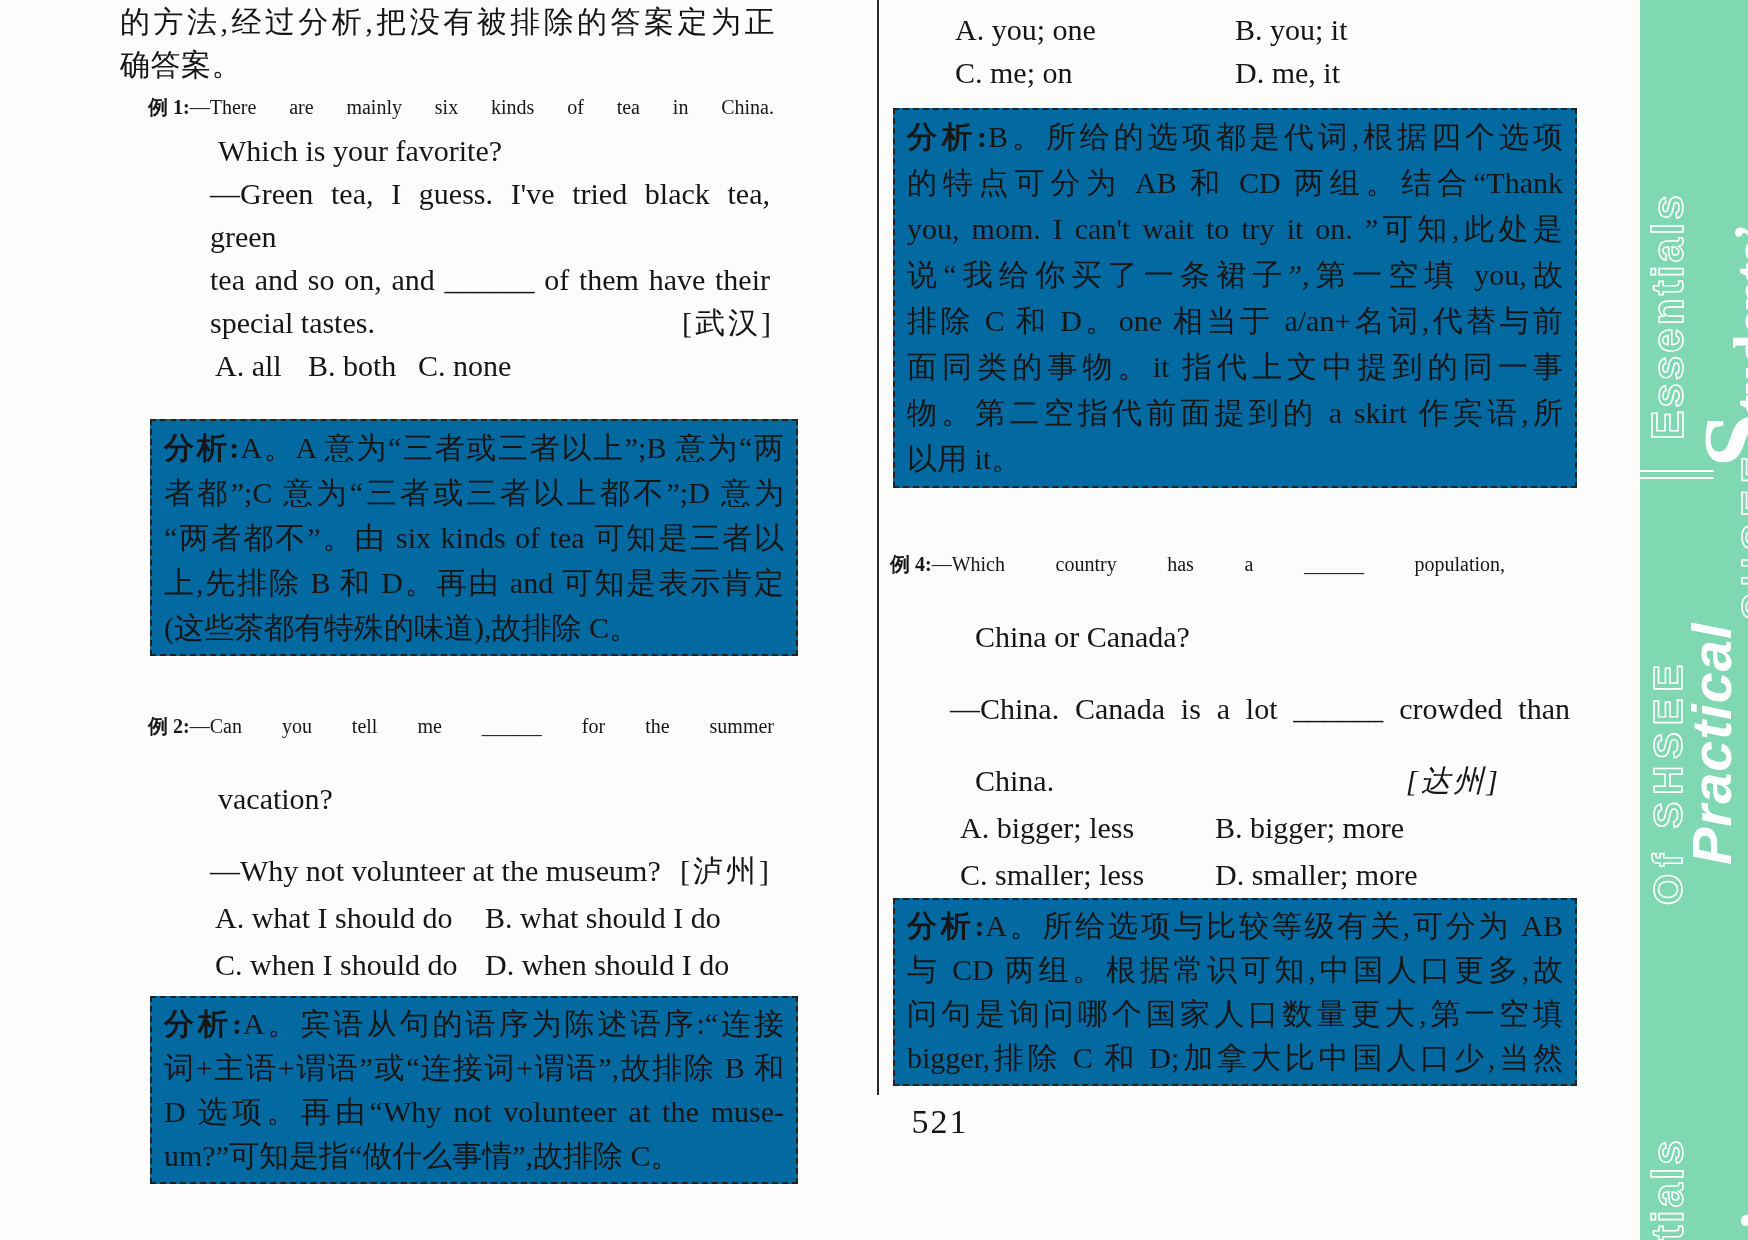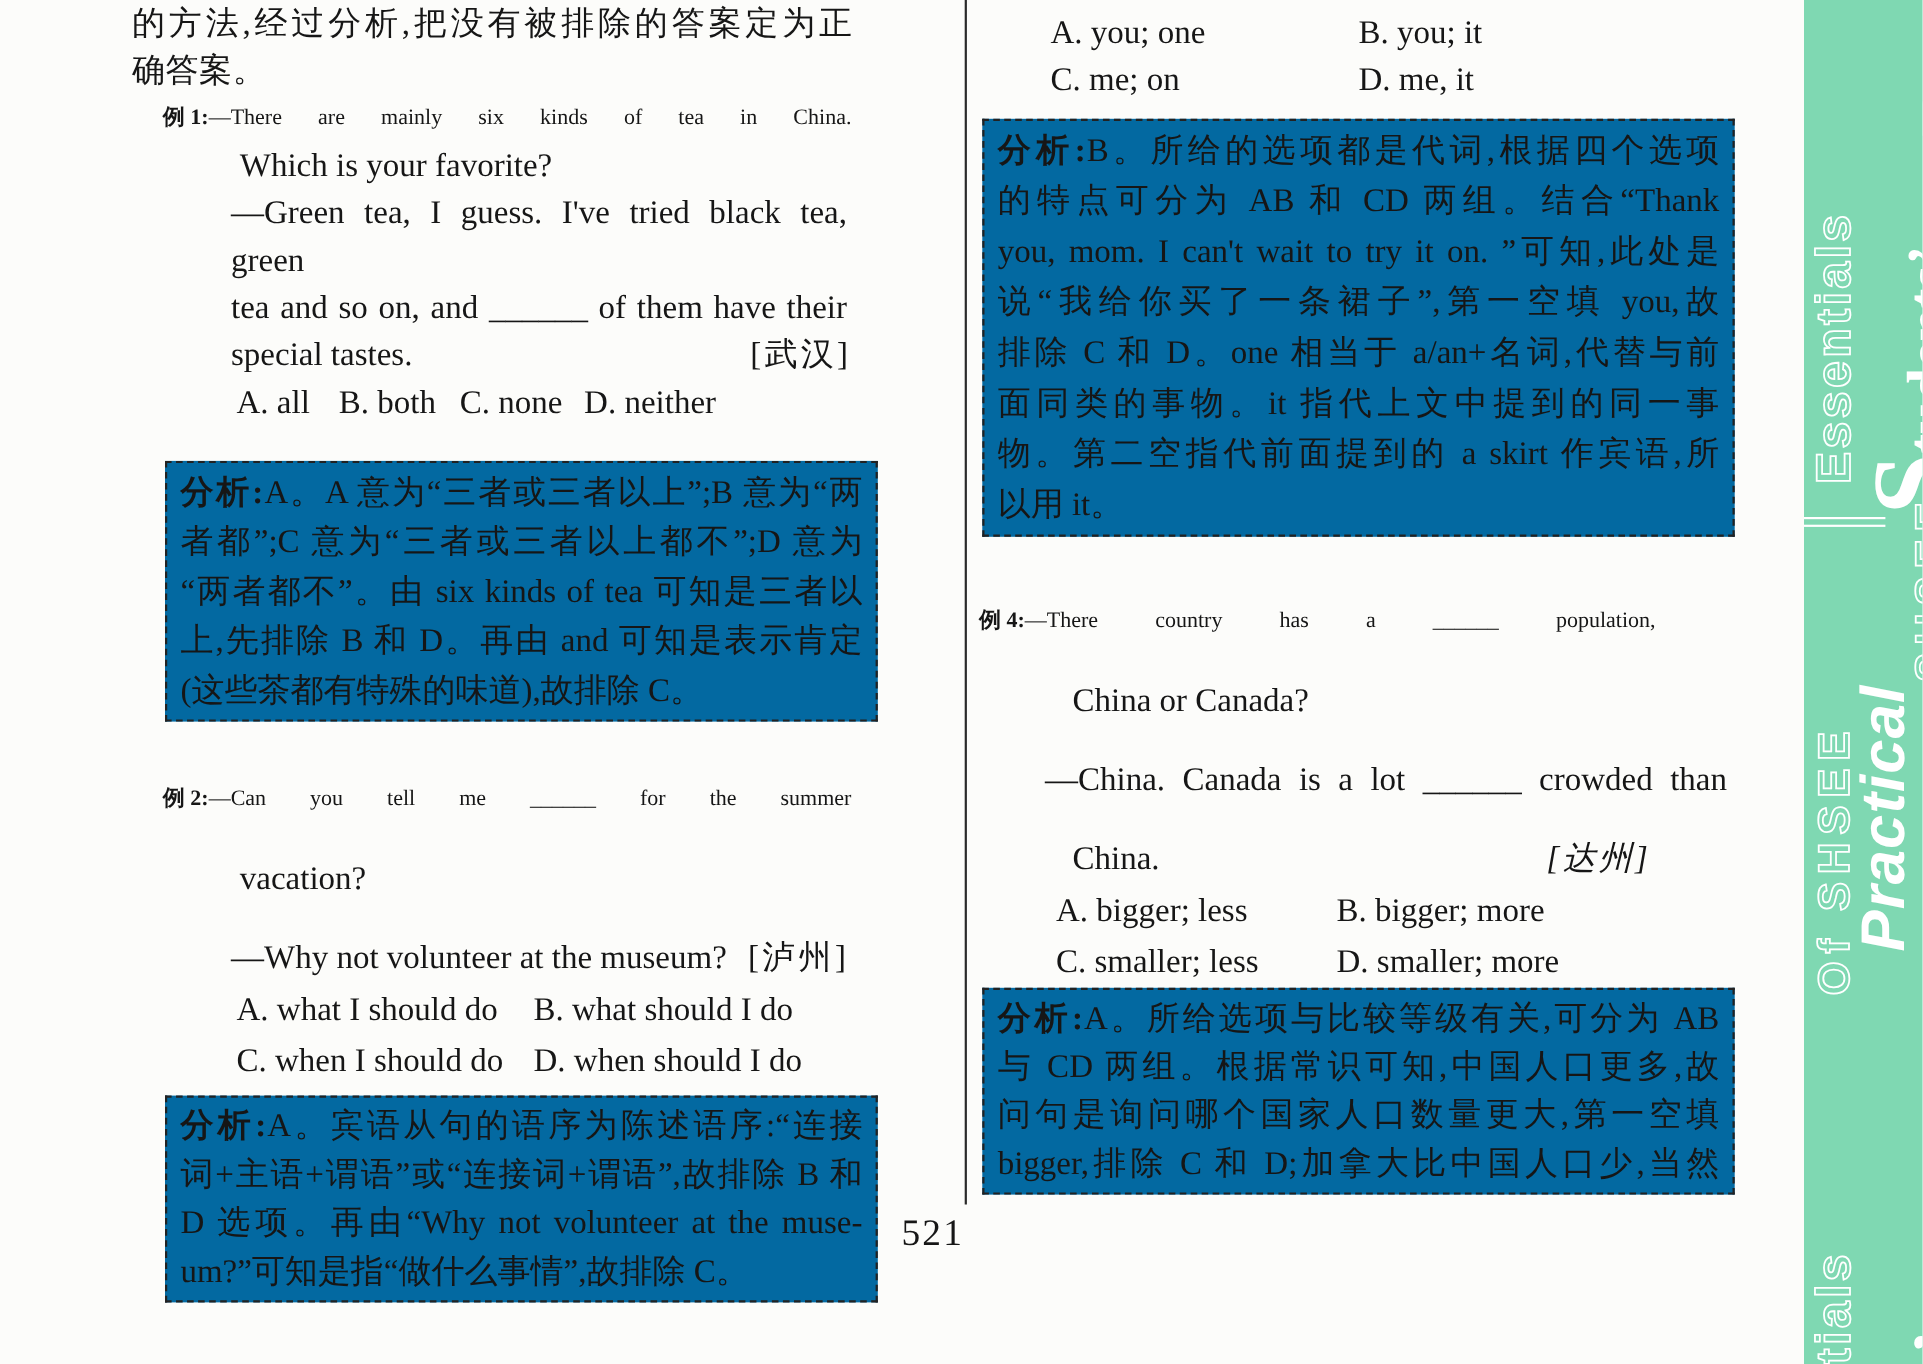--- a/index.html
+++ b/index.html
@@ -42,21 +42,21 @@
   .abox { border:2.5px dashed #222; padding:4px 12px; background:#0369a1; }
   .abox-l { margin-left:30px; width:648px; }
   .abox-r { margin-left:13px; width:684px; }
   .aline { font-size:30px; line-height:45px; text-align:justify; text-align-last:justify; }
   .aline.last { text-align-last:left; }
   .b2 .aline, .b4 .aline { line-height:44px; }
   .b3 .aline { line-height:46px; }
   .alabel { font-weight:700; letter-spacing:1px; }
 
   .divider { position:absolute; left:877px; top:0; width:2px; height:1095px; background:#2a2a2a; }
-  .pagenum { position:absolute; left:803px; top:1103px; width:90px;
+  .pagenum { position:absolute; left:895px; top:1103px; width:90px;
              text-align:center; font-size:34px; letter-spacing:2px; }
 
   
   .sidebar { position:absolute; left:1640px; top:0; width:108px; height:1240px;
              background:#7fd8b2; overflow:hidden;
              font-family:"Liberation Sans", sans-serif; }
   .v { position:absolute; transform-origin:0 0; transform:rotate(-90deg);
        white-space:nowrap; color:#fff; line-height:1; }
   .ol { color:#fff; -webkit-text-fill-color:transparent; -webkit-text-stroke:1.6px #fff; }
   .t-ess  { left:6px;  top:440px;  font-size:44px; font-weight:700; letter-spacing:3px; }
@@ -92,21 +92,20 @@
     <div class="line ind90 jl w560">—Green tea, I guess. I've tried black tea, green</div>
     <div class="line ind90 jl w560">tea and so on, and ______ of them have their</div>
     <div class="line rel">
       <span>special tastes.</span>
       <span class="src">[武汉]</span>
     </div>
     <div class="opts g1">
       <span>A. all</span>
       <span>B. both</span>
       <span>C. none</span>
-      <span>D. neither</span>
     </div>
 
     <div class="abox abox-l b1" style="margin-top:32px">
       <div class="aline">
         <b class="alabel">分析:</b><span>A。A 意为“三者或三者以上”;B 意为“两</span>
       </div>
       <div class="aline">者都”;C 意为“三者或三者以上都不”;D 意为</div>
       <div class="aline">“两者都不”。由 six kinds of tea 可知是三者以</div>
       <div class="aline">上,先排除 B 和 D。再由 and 可知是表示肯定</div>
       <div class="aline last">(这些茶都有特殊的味道),故排除 C。</div>
@@ -159,21 +158,21 @@
       <div class="aline">说“我给你买了一条裙子”,第一空填 you,故</div>
       <div class="aline">排除 C 和 D。one 相当于 a/an+名词,代替与前</div>
       <div class="aline">面同类的事物。it 指代上文中提到的同一事</div>
       <div class="aline">物。第二空指代前面提到的 a skirt 作宾语,所</div>
       <div class="aline last">以用 it。</div>
     </div>
 
     <div class="s2">
       <div class="ex-row" style="margin-top:53px">
         <span class="ex-label">例 4:</span>
-        <span class="ex-text" style="margin-right:75px">—There country has a ______ population,</span>
+        <span class="ex-text" style="margin-right:75px">—Which country has a ______ population,</span>
       </div>
       <div class="line s2 ind95">China or Canada?</div>
       <div class="line s2" style="margin-left:70px;width:620px;white-space:normal">
         <span class="jl" style="display:block">—China. Canada is a lot ______ crowded than</span>
       </div>
       <div class="line s2 rel">
         <span>China.</span>
         <span class="src">[达州]</span>
       </div>
       <div class="opts g4">

